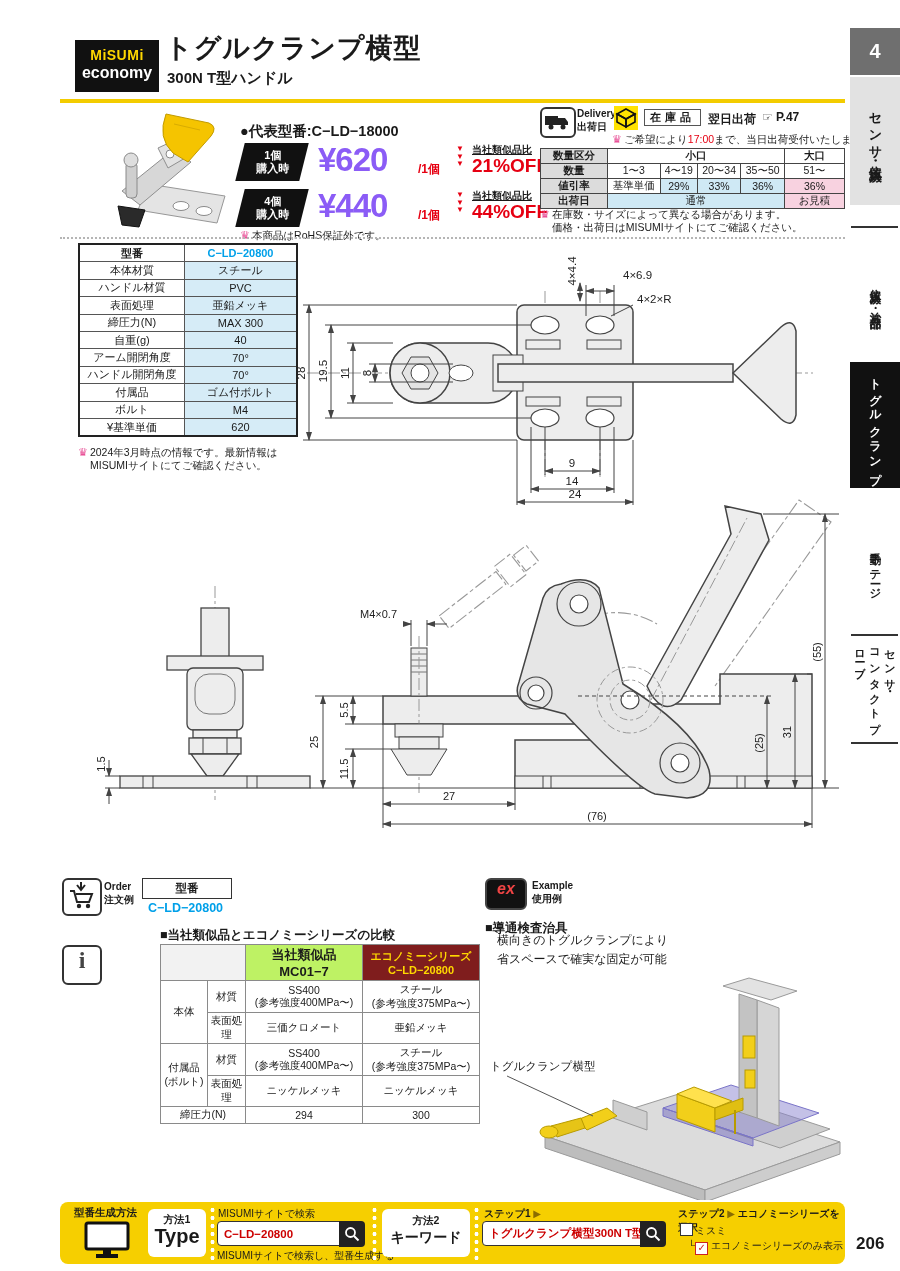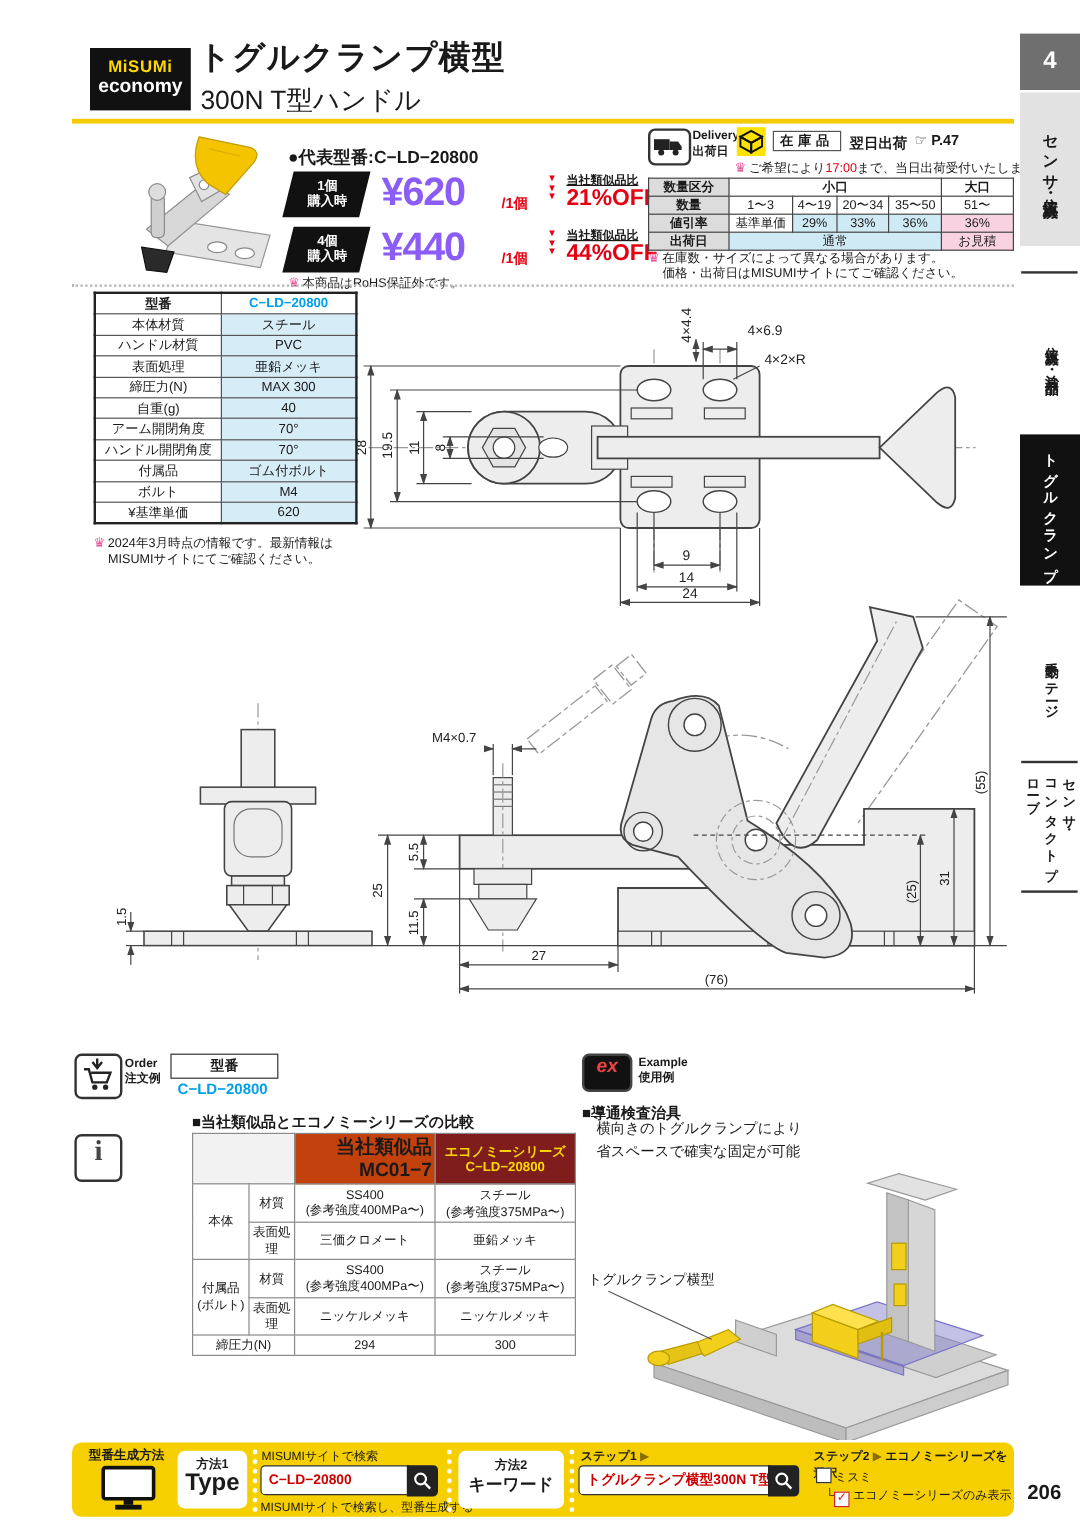--- a/index.html
+++ b/index.html
@@ -8,21 +8,21 @@
   .abs{position:absolute;}
   .b{font-weight:bold;}
   .vtext{writing-mode:vertical-rl;text-orientation:upright;letter-spacing:2px;}
   table{border-collapse:collapse;}
   svg text{font-family:"Liberation Sans","DejaVu Sans",sans-serif;}
   
   .logo{left:75px;top:40px;width:84px;height:52px;background:#111;text-align:center;}
   .logo .l1{color:#ffd800;font-weight:bold;font-size:14px;margin-top:7px;letter-spacing:.5px;}
   .logo .l2{color:#fff;font-weight:bold;font-size:16px;margin-top:1px;}
   .title{left:165px;top:30px;font-size:27px;font-weight:bold;letter-spacing:1px;}
-  .subtitle{left:167px;top:69px;font-size:22px;font-weight:normal;text-align:right;}
+  .subtitle{left:167px;top:69px;font-size:15px;font-weight:bold;text-align:right;}
   .yrule{left:60px;top:99px;width:785px;height:4px;background:#f3cc00;}
   
   .repmodel{left:240px;top:122px;font-size:14.5px;font-weight:bold;}
   .pricerow{height:42px;}
   .qtytag{position:absolute;left:0;top:2px;width:64px;height:38px;background:#111;transform:skewX(-14deg);}
   .qtytag div{transform:skewX(14deg);color:#fff;font-size:11px;font-weight:bold;text-align:center;line-height:1.15;padding-top:6px;}
   .price{position:absolute;left:78px;top:0px;color:#8b5cf6;font-size:33px;font-weight:bold;letter-spacing:-1px;}
   .per{position:absolute;left:178px;top:20px;color:#e60012;font-size:12px;font-weight:bold;}
   .chev{position:absolute;left:216px;top:4px;color:#e60012;font-size:8px;line-height:.95;font-weight:bold;}
   .cmp{position:absolute;left:232px;top:2px;font-size:10px;font-weight:bold;text-decoration:underline;}
@@ -40,21 +40,21 @@
   .stable{border:2px solid #222;}
   .stable td{border:1px solid #555;font-size:11px;text-align:center;height:16.4px;padding:0 3px;}
   .stable .lab{width:104px;background:#fff;}
   .stable .val{width:108px;background:#d6ecf7;}
   .stable .valw{width:108px;background:#fff;}
   .blue-link{color:#00a0e9;font-weight:bold;}
   
   .iconbox{border:2px solid #333;border-radius:6px;background:#fff;}
   .ctable td{border:1px solid #8a8a8a;font-size:10.5px;text-align:center;padding:1px 2px;}
   .ctable .blank{background:#f2f2f2;}
-  .ctable .simhd{background:#c2410c;font-weight:bold;font-size:16px;text-align:right;}
+  .ctable .simhd{background:#bef264;font-weight:bold;font-size:13px;}
   .ctable .ecohd{background:#7f1d1d;color:#ffd800;font-weight:bold;font-size:11px;}
   
   .fbar{left:60px;top:1202px;width:785px;height:62px;background:#f6cf00;border-radius:8px;}
   .fwhite{position:absolute;background:#fff;border-radius:6px;text-align:center;}
   .dotv{position:absolute;top:4px;width:5px;height:54px;background-image:radial-gradient(circle,#fff 1.8px,rgba(255,255,255,0) 2.2px);background-size:5px 8px;}
   .searchbox{position:absolute;background:#fff;border:1.5px solid #333;border-radius:4px 0 0 4px;display:flex;align-items:center;}
   .searchbox span{color:#cc0000;font-weight:bold;font-size:11.5px;padding-left:6px;white-space:nowrap;}
   .magbtn{position:absolute;background:#222;border-radius:0 4px 4px 0;color:#fff;display:flex;align-items:center;justify-content:center;}
   .f10{font-size:10px;}
   .chk{display:inline-block;width:11px;height:11px;border:1.5px solid #333;background:#fff;vertical-align:-2px;}
@@ -83,21 +83,21 @@
     <polygon points="80,38 106,26 114,44 90,58" fill="#e2e2e2" stroke="#8f8f8f"></polygon>
     <circle cx="92" cy="44" r="4" fill="#fff" stroke="#8a8a8a"></circle>
     <circle cx="104" cy="36" r="4" fill="#fff" stroke="#8a8a8a"></circle>
     <rect x="48" y="52" width="11" height="36" rx="4" fill="#cfcfcf" stroke="#8a8a8a"></rect>
     <circle cx="53" cy="50" r="7" fill="#dedede" stroke="#8a8a8a"></circle>
     <polygon points="40,96 67,100 61,117 44,115" fill="#2a2a2a" stroke="#111"></polygon>
     <path d="M88,4 L131,13 Q140,17 133,26 L110,52 L95,43 Q79,28 88,4 Z" fill="#f5c400" stroke="#c29b00"></path>
     <path d="M96,14 L122,20" stroke="#d8ac00" fill="none"></path>
   </svg>
 
-  <div class="abs repmodel">●代表型番:C−LD−20800</div>
+  <div class="abs repmodel">●代表型番:C−LD−18000</div>
   <div class="abs pricerow" style="left:240px;top:141px;width:300px">
     <div class="qtytag">
         <div><span>1個</span><br><span>購入時</span></div>
       </div>
     <div class="price">¥620</div>
     <div class="per">/1個</div>
     <div class="chev"><span>▼</span><br><span>▼</span><br><span>▼</span></div>
     <div class="cmp">当社類似品比</div>
     <div class="off">21%OFF</div>
   </div>

